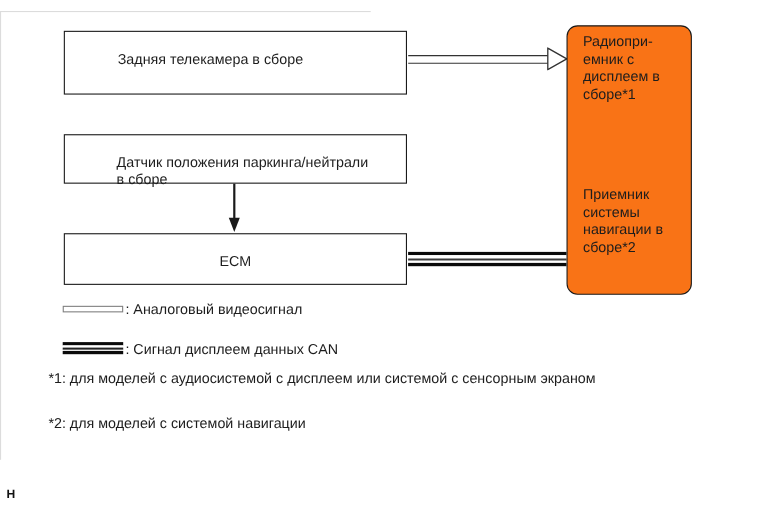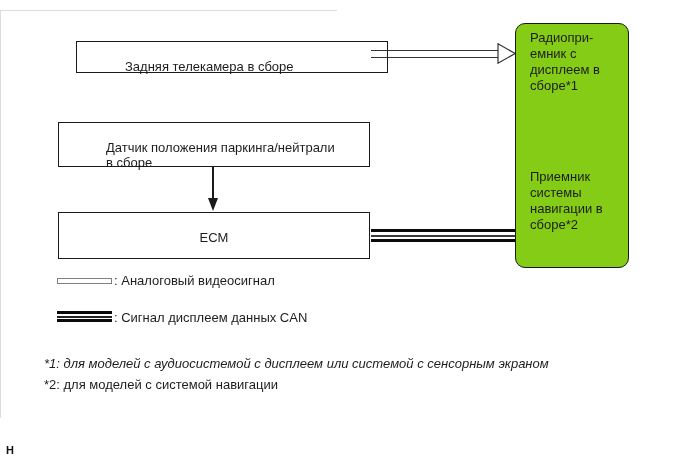--- a/index.html
+++ b/index.html
@@ -8,27 +8,27 @@
     font-family:"Liberation Sans","DejaVu Sans",sans-serif;color:#1d1d1d;
   }
   .faint{position:absolute;background:#dcdcdc;}
   .pb-h{left:0;top:10px;width:337px;height:1px;}
   .pb-v{left:0;top:10px;width:1px;height:408px;}
 
   .box{
     position:absolute;box-sizing:border-box;border:1.3px solid #1a1a1a;background:#fff;
     font-size:13px;line-height:15px;white-space:pre-line;
   }
-  .box-rear{left:58px;top:41px;width:312px;height:32px;padding:2px 4px 0 48px;margin-left:18px;}
+  .box-rear{left:58px;top:28px;width:312px;height:58px;padding:2px 4px 0 48px;}
   .box-pnp{left:58px;top:122px;width:312px;height:45px;padding:2px 4px 0 47px;}
   .box-ecm{left:58px;top:212px;width:312px;height:47px;padding:2px 0 0 0;text-align:center;}
 
   .rbox{
     position:absolute;left:515px;top:23px;width:114px;height:245px;box-sizing:border-box;
-    border:1.6px solid #1a1a1a;border-radius:10px;background:#84cc16;
+    border:1.6px solid #1a1a1a;border-radius:10px;background:#f97316;
   }
   .rbox .blk{
     position:absolute;left:14px;font-size:13px;line-height:16px;white-space:pre-line;
   }
   .blk-radio{top:6px;}
   .blk-nav{top:145px;}
 
   .vline{position:absolute;left:212.4px;top:167px;width:1.2px;height:32px;background:#1a1a1a;}
   .vhead{
     position:absolute;left:208px;top:198px;width:0;height:0;
@@ -54,21 +54,21 @@
   .leg-can .s2{height:1.5px;background:#ffffff;}
   .leg-can .s3{height:2px;background:#222222;}
   .leg-can .s4{height:1.5px;background:#ffffff;}
   .leg-can .s5{height:3px;background:#0a0a0a;}
 
   .leg-label{position:absolute;left:114px;font-size:13px;line-height:15px;}
   .leg-label-1{top:273px;}
   .leg-label-2{top:310px;}
 
   .footnote{position:absolute;left:44px;font-size:13px;line-height:15px;}
-  .fn1{top:356px;font-style:italic;}
+  .fn1{top:336px;}
   .fn2{top:377px;}
 
   .marker{position:absolute;left:6px;top:444px;font-size:11px;font-weight:bold;color:#111;}
 </style>
 </head>
 <body>
 
 <div class="canvas">
 
   <div class="faint pb-h"></div>

